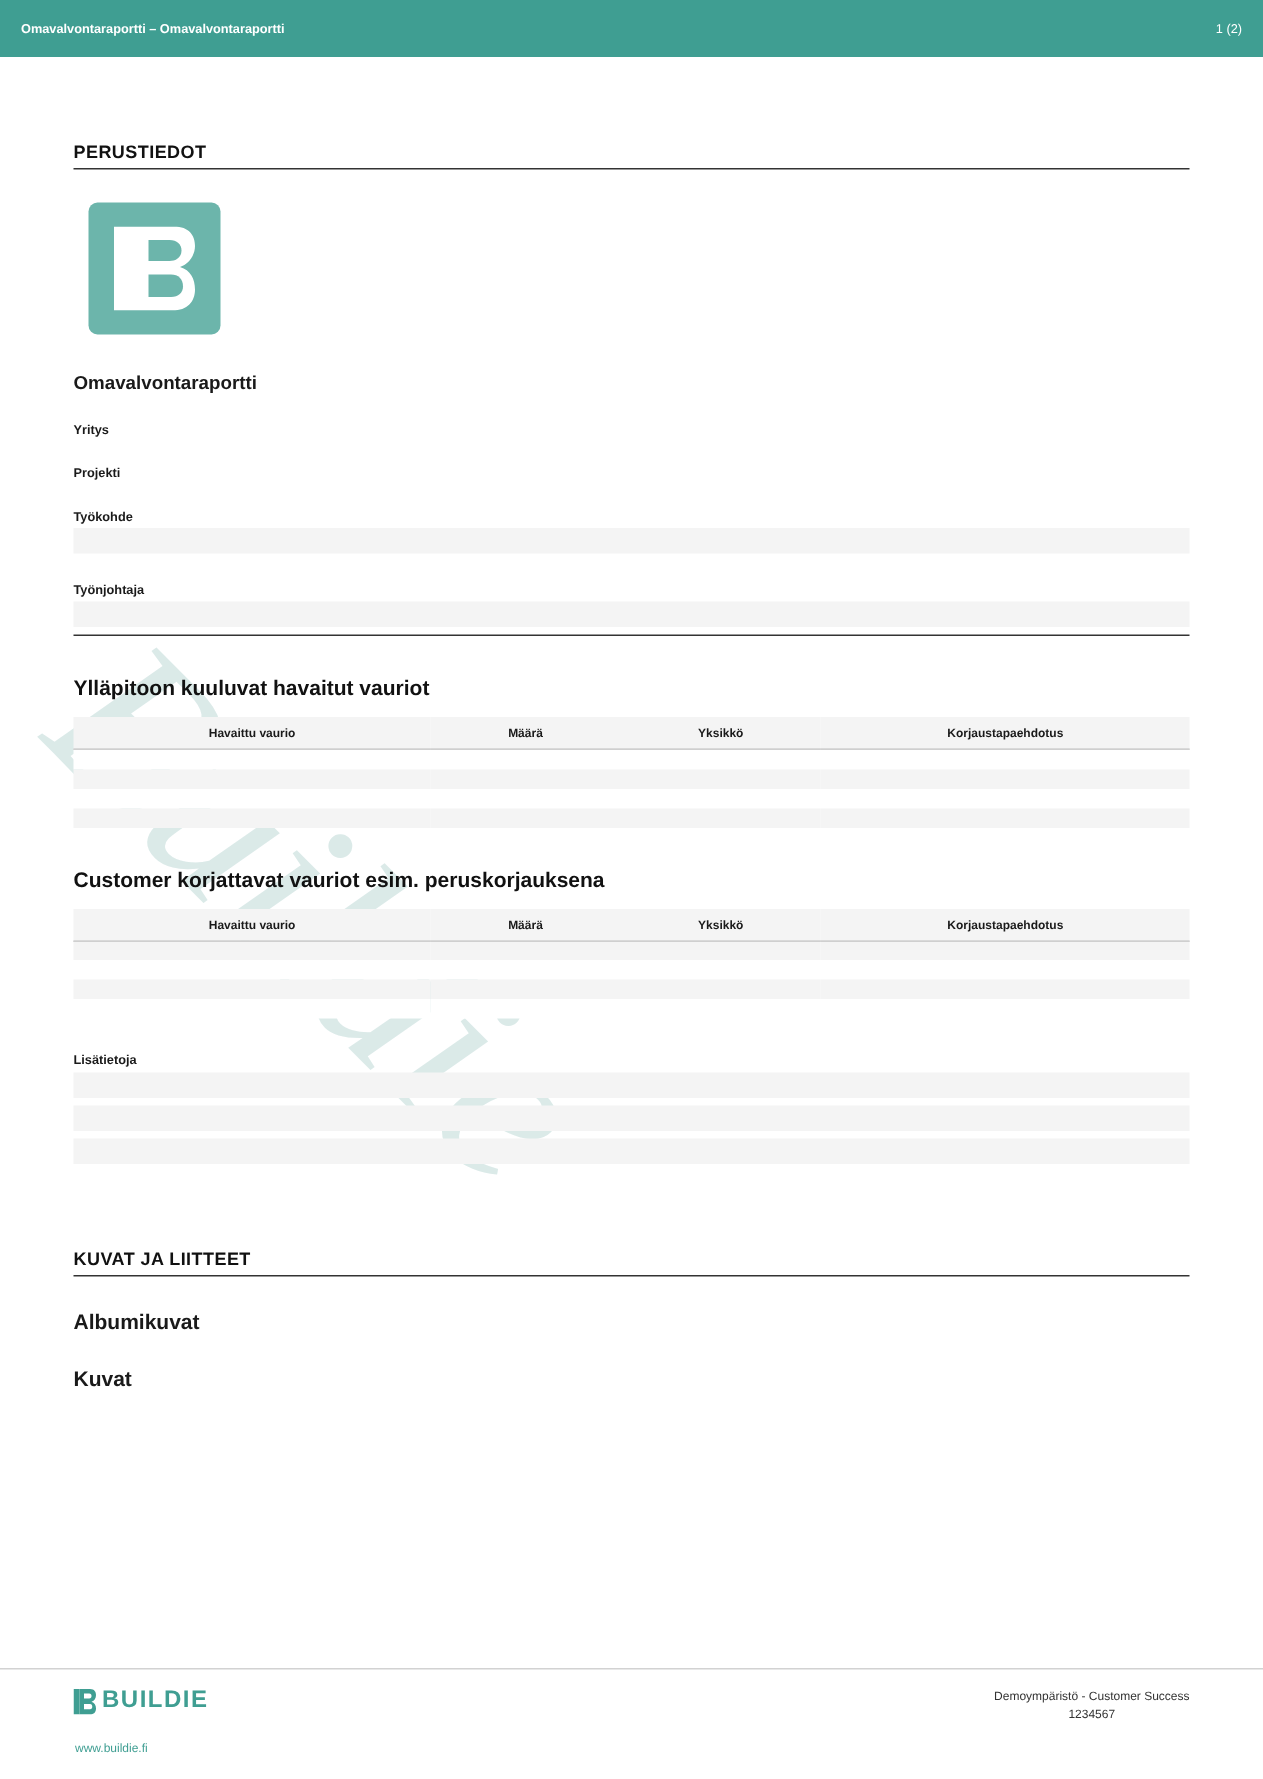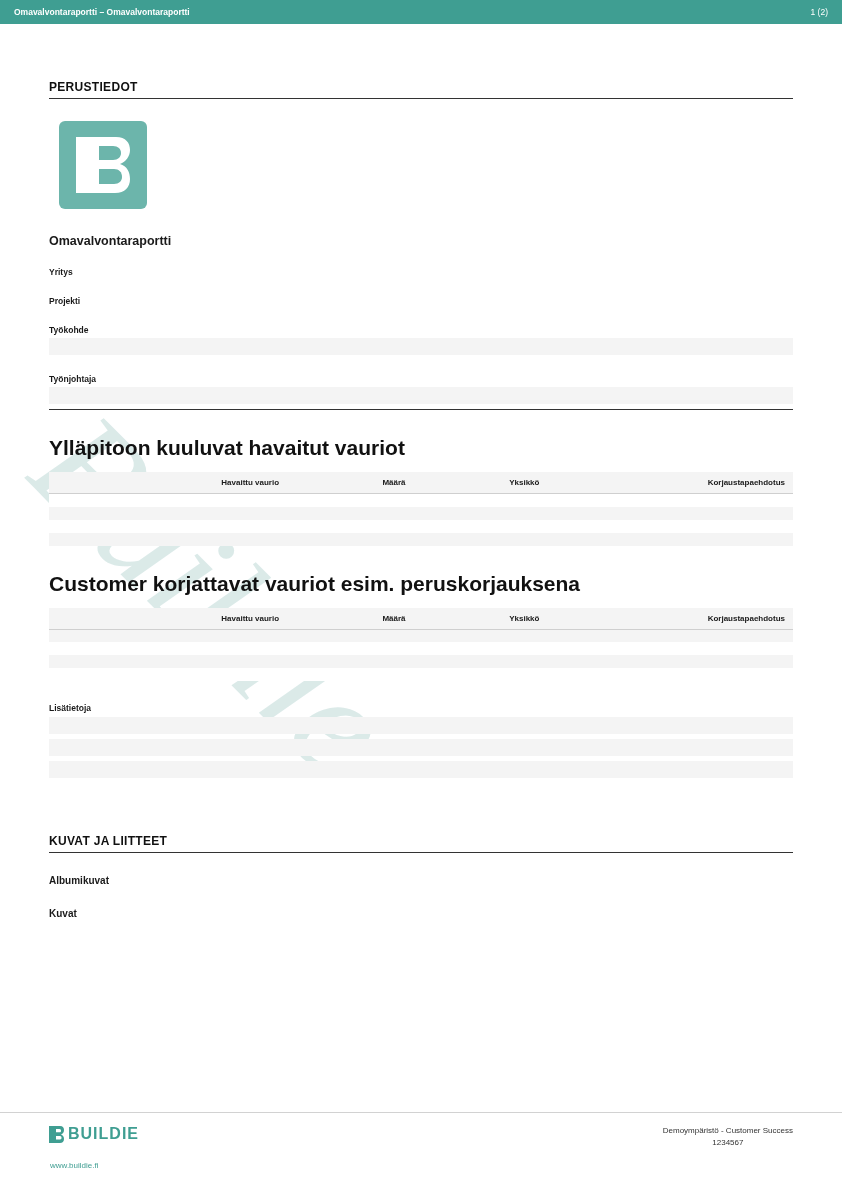--- a/index.html
+++ b/index.html
@@ -9,21 +9,21 @@
     height: 1186px;
     background: #ffffff;
     font-family: "Liberation Sans", sans-serif;
     color: #1a1a1a;
     position: relative;
     overflow: hidden;
   }
 
   
   .topbar {
-    height: 24px;
+    height: 38px;
     background: #3f9e92;
     color: #ffffff;
     display: flex;
     align-items: center;
     justify-content: space-between;
     padding: 0 14px;
     font-size: 8.5px;
     font-weight: bold;
   }
   .topbar .page-num { font-weight: normal; font-size: 8.5px; }
@@ -93,34 +93,34 @@
     margin-top: 19px;
     margin-bottom: 3px;
   }
   .field-row {
     height: 17px;
     background: #f4f4f4;
     margin-bottom: 5px;
   }
 
   .big-heading {
-    font-size: 21px;
+    font-size: 14px;
     font-weight: bold;
     margin-top: 26px;
     margin-bottom: 12px;
     color: #111;
   }
 
   table.dmg {
     width: 100%;
     border-collapse: collapse;
     table-layout: fixed;
   }
   table.dmg th {
-    text-align: right;
+    text-align: center;
     font-size: 8px;
     font-weight: bold;
     padding: 6px 8px;
     background: #f4f4f4;
     border-bottom: 1px solid #cfcfcf;
   }
   table.dmg td {
     height: 13px;
     padding: 0;
     background: #ffffff;
@@ -129,21 +129,21 @@
 
   .notes-label {
     font-size: 8.5px;
     font-weight: bold;
     margin-top: 22px;
     margin-bottom: 4px;
   }
   .notes-row { height: 17px; background: #f4f4f4; margin-bottom: 5px; }
 
   .attach-label {
-    font-size: 10px;
+    font-size: 14px;
     font-weight: bold;
     margin-top: 22px;
   }
 
   
   .footer {
     position: absolute;
     left: 0; right: 0;
     bottom: 0;
     height: 74px;

